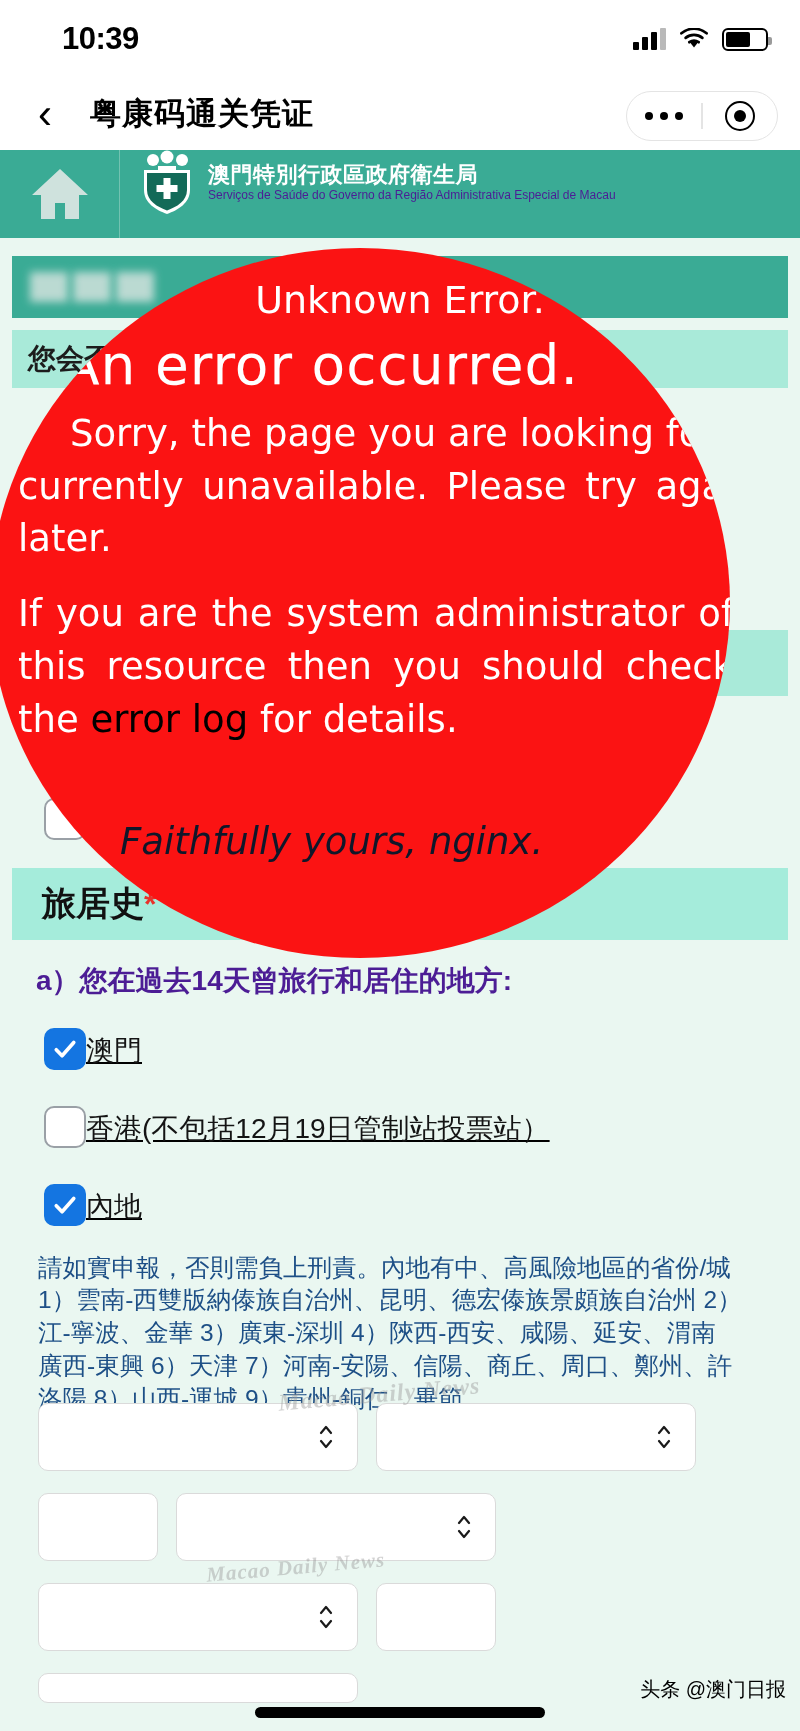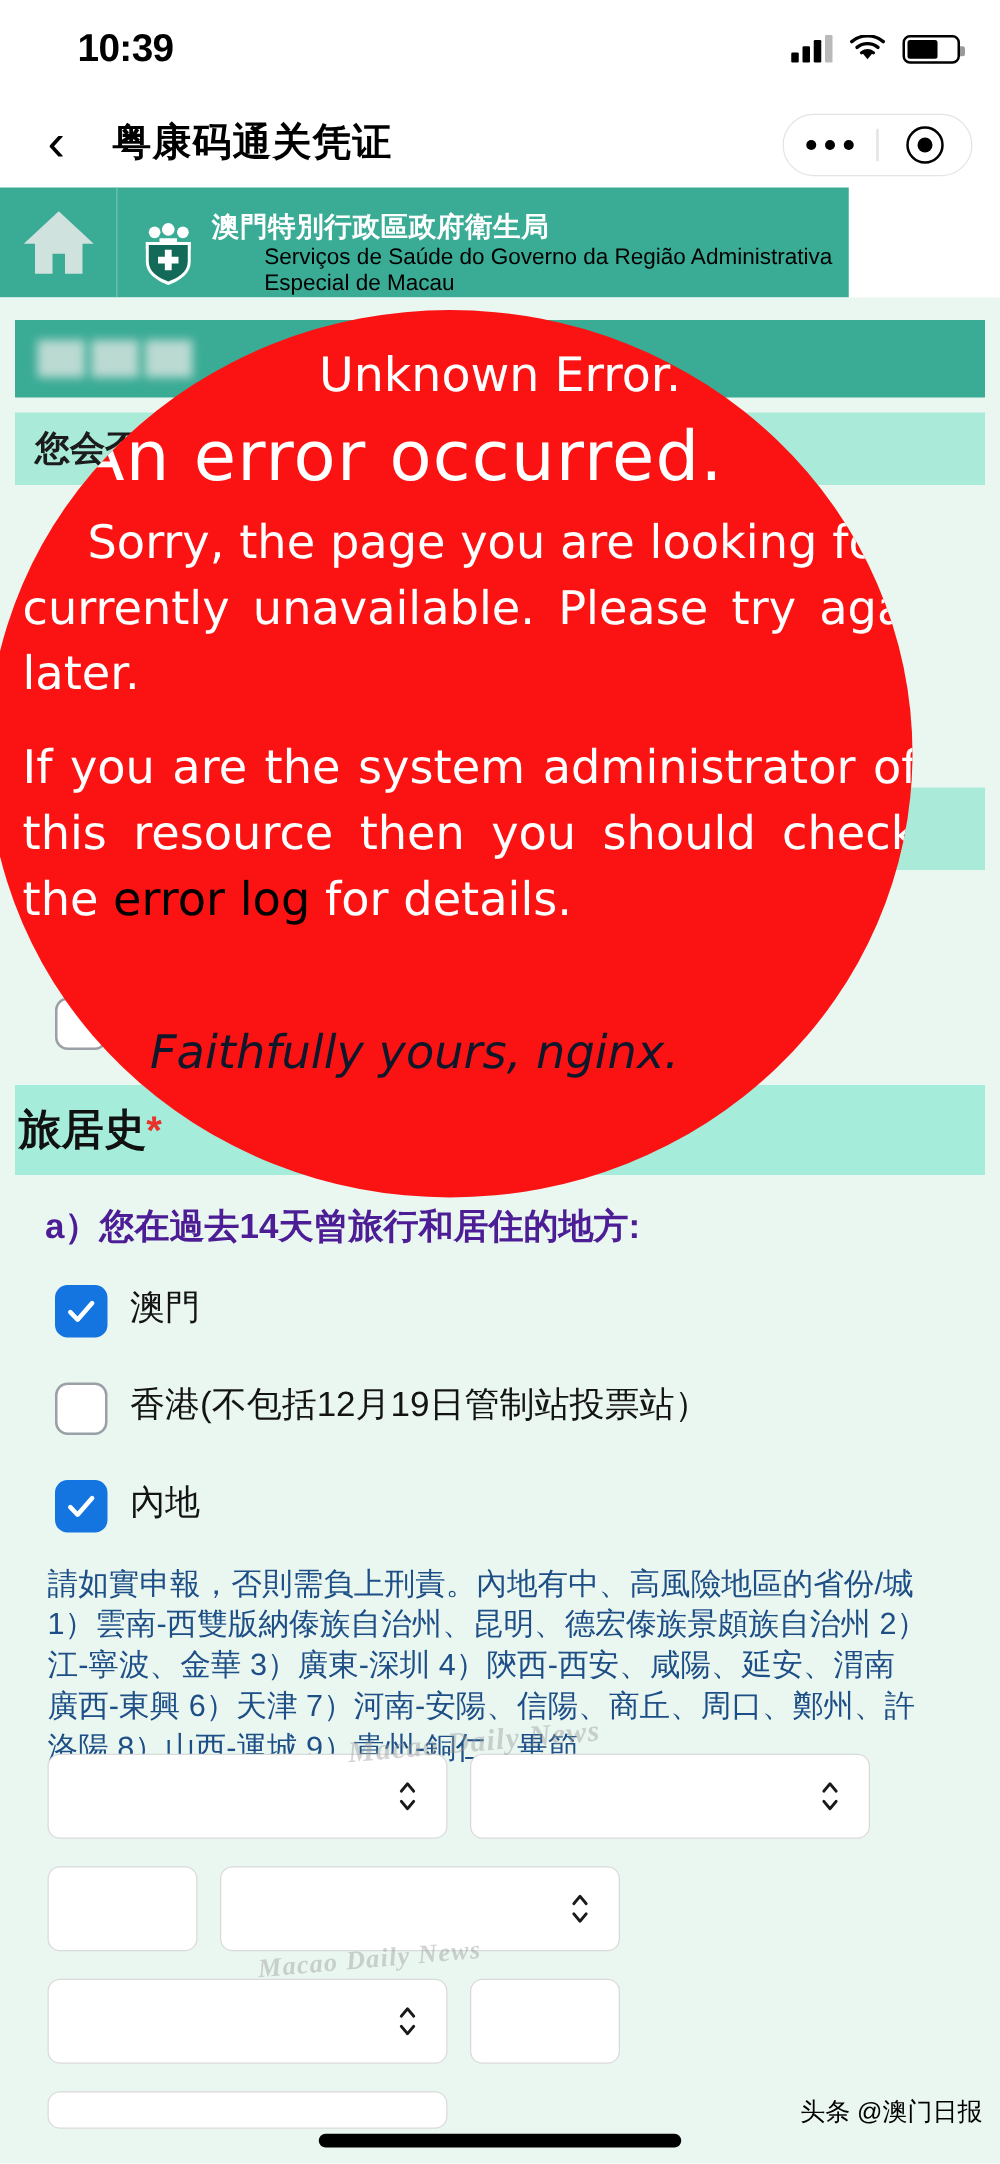--- a/index.html
+++ b/index.html
@@ -82,40 +82,39 @@
     width: 30px; height: 30px; border: 2.5px solid #000; border-radius: 50%;
     display:flex; align-items:center; justify-content:center;
   }
   .mp-target .ring::after {
     content:''; width: 12px; height:12px; background:#000; border-radius:50%;
   }
 
   
   .gov-header {
     position: absolute; top: 150px; left: 0;
-    width: 679px; height: 88px;
+    width: 800px; height: 88px;
     background: #3aab95;
-    display: flex; align-items: flex-end;
+    display: flex; align-items: flex-start;
   }
   .gov-home {
     width: 120px; height: 88px;
     display: flex; align-items: center; justify-content: center;
     border-right: 1.5px solid #72c2b1;
   }
   .gov-logo-wrap {
     display: flex; align-items: center; padding-left: 18px; gap: 12px;
   }
   .gov-txt-zh {
     font-size: 22px; font-weight: 700; color: #fff;
     letter-spacing: 0.5px; line-height: 1.18;
   }
   .gov-txt-pt {
-    font-size: 18px; color: #000000; line-height: 1.2;
+    font-size: 12px; color: #4c1d95; line-height: 1.2;
     font-family: "Liberation Sans", sans-serif;
-    margin-left: 42px;
   }
 
   
   .form-body {
     position: absolute; top: 238px; left: 0;
     width: 800px; height: 1493px;
     background: #eaf7f1;
   }
   .sec-dark {
     margin: 18px 12px 0 12px;
@@ -137,30 +136,30 @@
     margin: 12px 12px 0 12px;
     background: #a9ead9;
     padding: 10px 16px;
     font-size: 28px; font-weight: 700; color: #1c1c1c;
     line-height: 1.35;
   }
   .sec-light.tall { padding: 14px 16px; }
   .sec-title-hist {
     margin: 28px 12px 0 12px;
     background: #a5ecdb;
-    padding: 13px 3px;
+    padding: 13px 30px;
     font-size: 34px; font-weight: 700; color: #111;
   }
   .req-star { color: #e8322b; font-size: 32px; }
 
   .opt-row {
-    display: flex; align-items: flex-start;
+    display: flex; align-items: flex-end;
     padding: 0 0 0 44px;
     margin-top: 30px;
-    gap: 18px;
+    text-decoration: underline;
   }
   .chk {
     width: 42px; height: 42px; flex: none;
     border: 2.5px solid #9aa0a6; border-radius: 10px;
     background: #fff;
   }
   .chk.on {
     background: #1475e1; border-color: #1475e1;
     display:flex; align-items:center; justify-content:center;
   }

